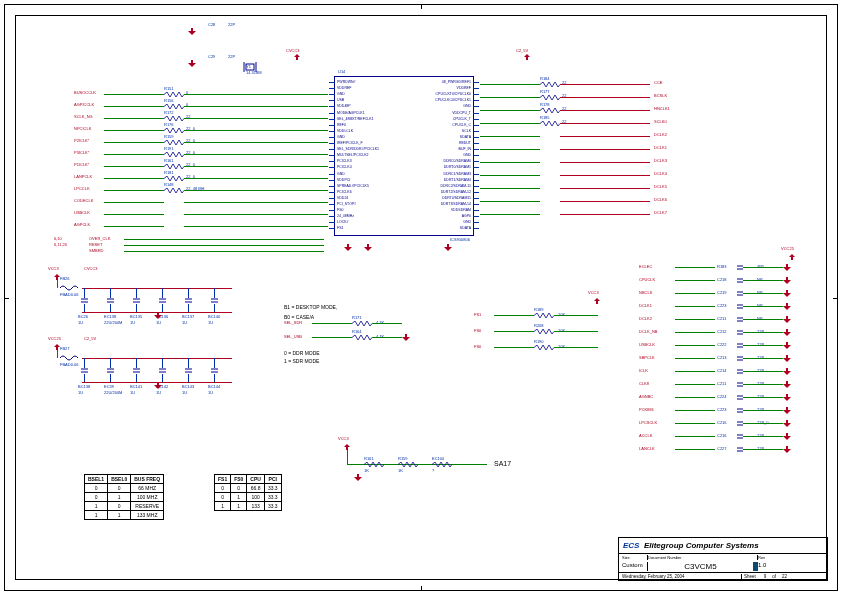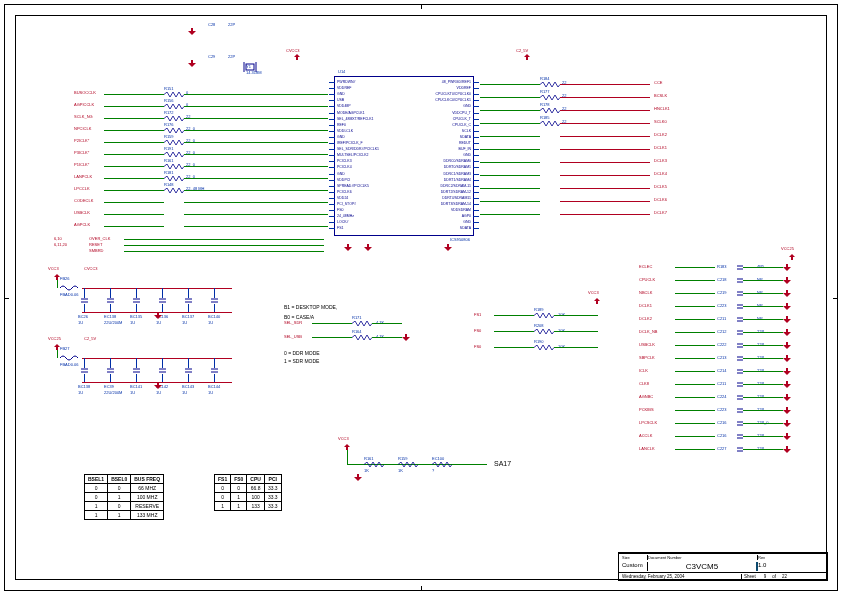--- a/index.html
+++ b/index.html
@@ -741,28 +741,29 @@
         <tr>
           <td>1</td>
           <td>1</td>
           <td>133</td>
           <td>33.3</td>
         </tr>
       </tbody>
     </table>
 
   <div class="title-block">
+    <div class="tb-logo"><span class="ecs">ECS</span>&nbsp; <span>Elitegroup Computer Systems</span></div>
     <div class="tb-row">
       <span style="width:26px;border-right:1px solid #000;font-size:4px">Size</span>
       <span style="width:110px;border-right:1px solid #000;font-size:4px">Document Number</span>
       <span style="flex:1;font-size:4px">Rev</span>
     </div>
     <div class="tb-row" style="border-top:none">
       <span style="width:26px;border-right:1px solid #000;">Custom</span>
-      <span style="width:110px;border-right:2px solid #0c4a6e;text-align:center;font-size:8px">C3VCM5</span>
+      <span style="width:110px;border-right:5px solid #0c4a6e;text-align:center;font-size:8px">C3VCM5</span>
       <span style="flex:1">1.0</span>
     </div>
     <div class="tb-row" style="font-size:4.5px">
       <span style="width:120px;border-right:1px solid #000">Wednesday, February 25, 2004</span>
       <span style="padding:0 2px">Sheet</span>
       <span style="padding:0 6px">9</span>
       <span>of</span>
       <span style="padding:0 6px">22</span>
     </div>
   </div>

